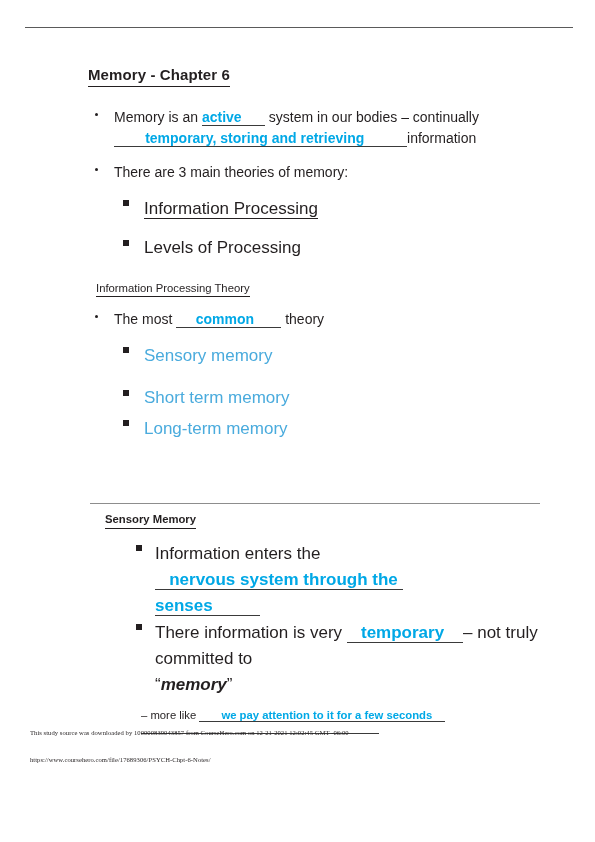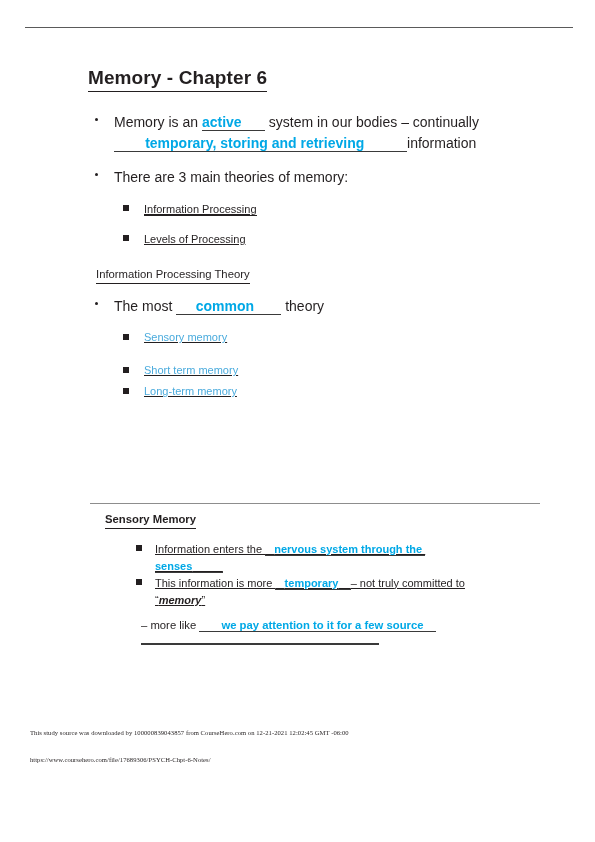--- a/index.html
+++ b/index.html
@@ -34,21 +34,21 @@
 
   
   .content {
     position: absolute;
     left: 88px;
     top: 66px;
     width: 460px;
   }
 
   .doc-title {
-    font-size: 19px;
+    font-size: 15px;
     font-weight: bold;
     letter-spacing: 0.1px;
     margin: 0 0 20px 0;
     padding-bottom: 1px;
     display: inline-block;
     border-bottom: 1.4px solid #231f20;
     line-height: 1.25;
   }
 
   .sec-head {
@@ -76,24 +76,23 @@
     top: 6px;
     width: 3.2px;
     height: 3.2px;
     border-radius: 50%;
     background: #231f20;
   }
 
   .sub {
     position: relative;
     padding-left: 30px;
-    font-size: 11px;
+    font-size: 17px;
     line-height: 1.55;
     margin: 0 0 13px 26px;
-    text-decoration: underline;
   }
   .sub > .sq {
     position: absolute;
     left: 9px;
     top: 4.5px;
     width: 6px;
     height: 6px;
     background: #231f20;
   }
   .sub.underlined > .txt {
@@ -235,25 +234,25 @@
       <span class="sec-head">Sensory Memory</span>
     </div>
 
     <div class="sub">
       <span class="sq"></span>
       <span class="txt"><span>Information enters the </span><span class="blank-pad">   </span><span class="blank">nervous system through the </span><br><span class="blank">senses</span><span class="blank-pad">          </span></span>
     </div>
 
     <div class="sub" style="margin-bottom:4px;">
       <span class="sq"></span>
-      <span class="txt"><span>This information is more </span><span class="blank-pad">   </span><span class="blank">temporary</span><span class="blank-pad">    </span><span>– not truly committed to</span><br><span>“</span><span class="bold-italic">memory</span><span>”</span></span>
+      <span class="txt"><span>There information is very </span><span class="blank-pad">   </span><span class="blank">temporary</span><span class="blank-pad">    </span><span>– not truly committed to</span><br><span>“</span><span class="bold-italic">memory</span><span>”</span></span>
     </div>
 
     <div class="dashline">
-      <span>– more like </span><span class="blank-pad">       </span><span class="blank">we pay attention to it for a few source</span><span class="blank-pad">    </span>
+      <span>– more like </span><span class="blank-pad">       </span><span class="blank">we pay attention to it for a few seconds</span><span class="blank-pad">    </span>
     </div>
 
     <div class="emptyline"></div>
   </div>
 
   <div class="footer f1">This study source was downloaded by 100000839043857 from CourseHero.com on 12-21-2021 12:02:45 GMT -06:00</div>
   <div class="footer f2">https://www.coursehero.com/file/17689306/PSYCH-Chpt-6-Notes/</div>
 
 </div>
 

